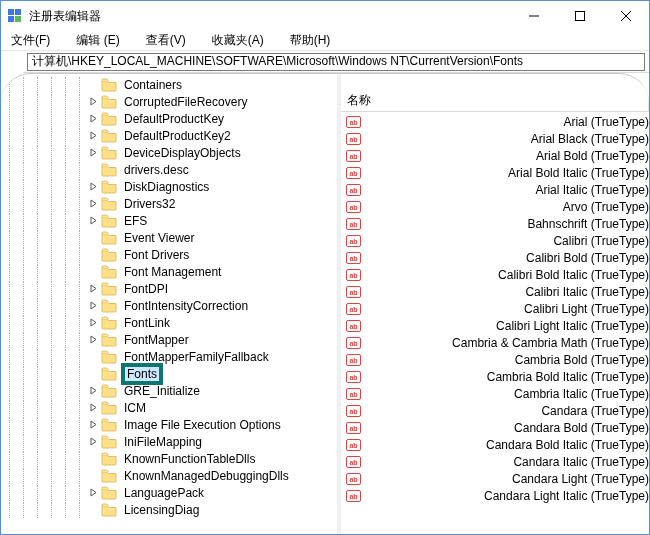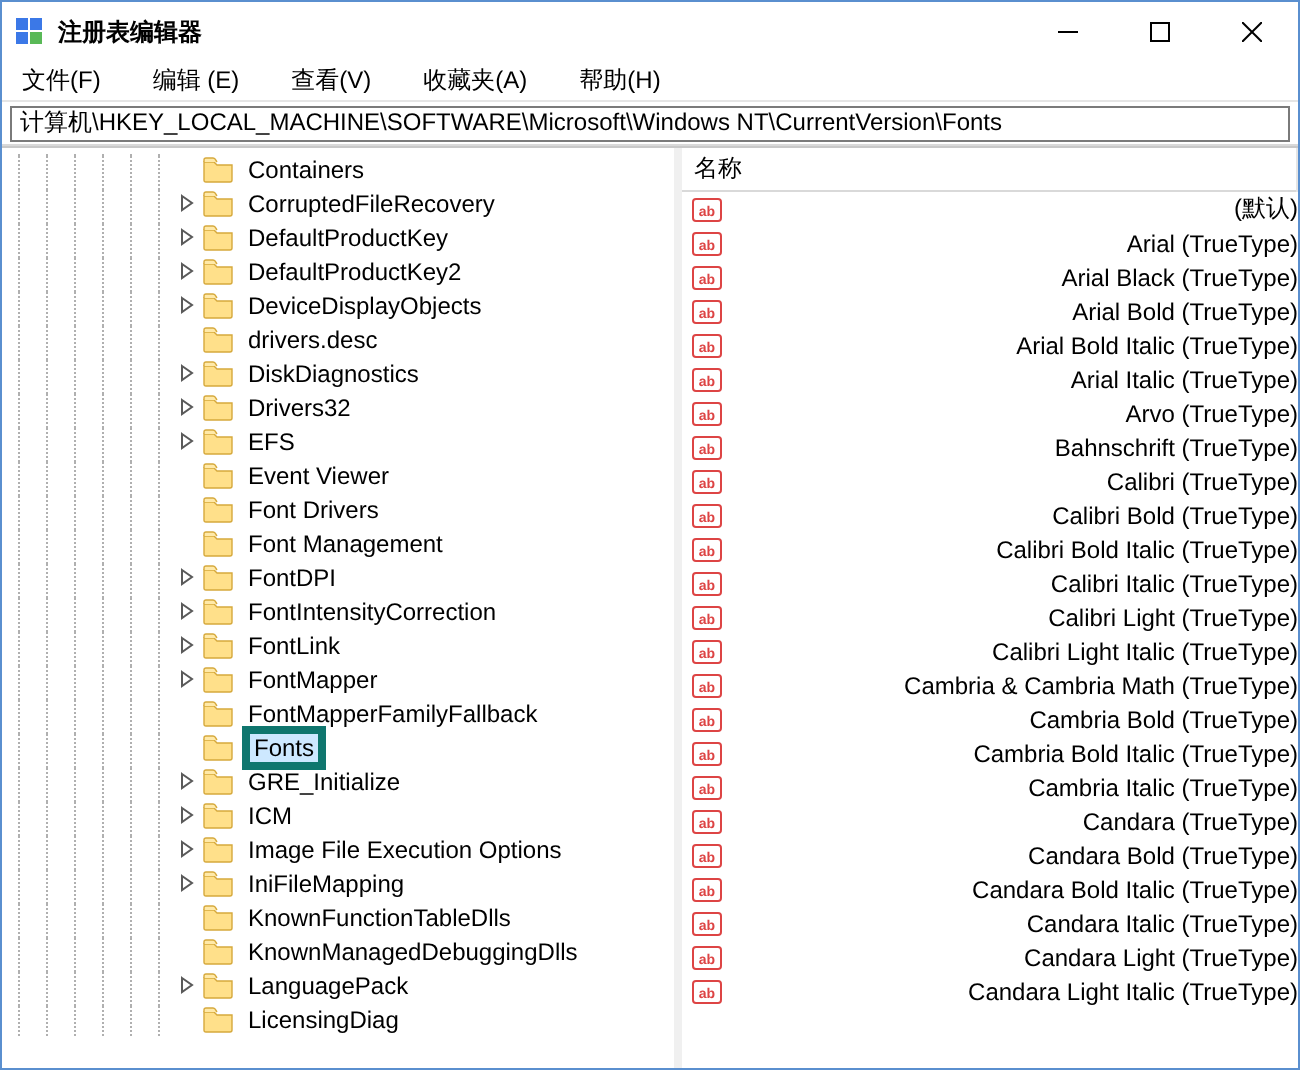--- a/index.html
+++ b/index.html
@@ -1,49 +1,49 @@
 <!DOCTYPE html>
 <html><head>
 <meta charset="utf-8">
 <style>
   * { box-sizing: border-box; }
   html, body { margin: 0; padding: 0; font-family: "Segoe UI", "Microsoft YaHei", Tahoma, sans-serif; font-size: 12px; color: #000; }
   .window { width: 650px; height: 535px; border: 1px solid #5a8fcf; background: #fff; display: flex; flex-direction: column; position: relative; }
   
   .titlebar { height: 30px; display: flex; align-items: center; padding: 0 0 0 6px; background: #fff; }
   .titlebar .app-icon { width: 16px; height: 16px; margin-right: 6px; display: inline-flex; align-items: center; justify-content: center; }
-  .titlebar .title { flex: 1; font-size: 12px; font-weight: bold; }
+  .titlebar .title { flex: 1; font-size: 12px; }
   .win-btns { display: flex; height: 100%; }
   .win-btn { width: 46px; display: flex; align-items: center; justify-content: center; }
   .win-btn svg { pointer-events: none; }
   
   .menubar { height: 20px; background: #fff; padding: 0 4px; display: flex; align-items: center; gap: 14px; border-bottom: 1px solid #e5e5e5; }
   .menu-item { padding: 2px 6px; }
   
-  .addressbar { height: 22px; display: flex; align-items: center; padding: 2px 4px; border-bottom: 1px solid #d9d9d9; }
+  .addressbar { height: 22px; display: flex; align-items: center; padding: 2px 4px; border-bottom: 1px solid #d9d9d9; margin-left: 22px; }
   .address-input { flex: 1; border: 1px solid #7a7a7a; height: 18px; padding: 1px 4px; font-size: 12px; font-family: inherit; outline: none; background: #fff; }
   
-  .split { flex: 1; display: flex; overflow: hidden; border-top: 1px solid #c8c8c8; }
+  .split { flex: 1; display: flex; overflow: hidden; border-top: 1px solid #c8c8c8; border-radius: 30px; }
   .pane { overflow: auto; position: relative; }
   .pane-left { width: 336px; border-right: none; }
   .splitter { width: 4px; cursor: ew-resize; background: #f0f0f0; }
   .pane-right { flex: 1; }
   
   .tree { padding: 2px 0 2px 2px; white-space: nowrap; }
   .depth-lines { display: inline-flex; }
   .depth-line { width: 14px; height: 16px; display: inline-block; position: relative; }
   .depth-line::before { content: ""; position: absolute; left: 6px; top: 0; bottom: 0; border-left: 1px dotted #b0b0b0; }
   .tree-row { height: 17px; display: flex; align-items: center; }
   .expander { width: 12px; height: 12px; display: inline-flex; align-items: center; justify-content: center; margin-right: 1px; }
   .expander svg { display: block; }
   .folder-icon { width: 16px; height: 14px; margin: 0 4px 0 1px; display: inline-flex; align-items: center; justify-content: center; }
   .tree-label { padding: 0 2px; border: 1px solid transparent; }
   .tree-label.selected { background: #cde8ff; border: 4px solid #0f766e; }
   
-  .list-header { position: sticky; top: 0; height: 22px; background: #fff; border-bottom: 1px solid #d9d9d9; display: flex; align-items: center; z-index: 2; }
+  .list-header { position: sticky; top: 16px; height: 22px; background: #fff; border-bottom: 1px solid #d9d9d9; display: flex; align-items: center; z-index: 2; }
   .header-cell { padding: 3px 6px; border-right: 1px solid #e5e5e5; }
   .list-body { }
   .list-row { height: 17px; display: flex; align-items: center; padding-left: 4px; justify-content: space-between; }
   .reg-icon { width: 16px; height: 14px; margin-right: 4px; display: inline-flex; align-items: center; justify-content: center; }
   .reg-label { }
   
   .pane-left, .pane-right { overflow: scroll; }
   
   .tree, .list-body, .list-header { min-width: 100%; }
   .tree { min-width: 420px; }

